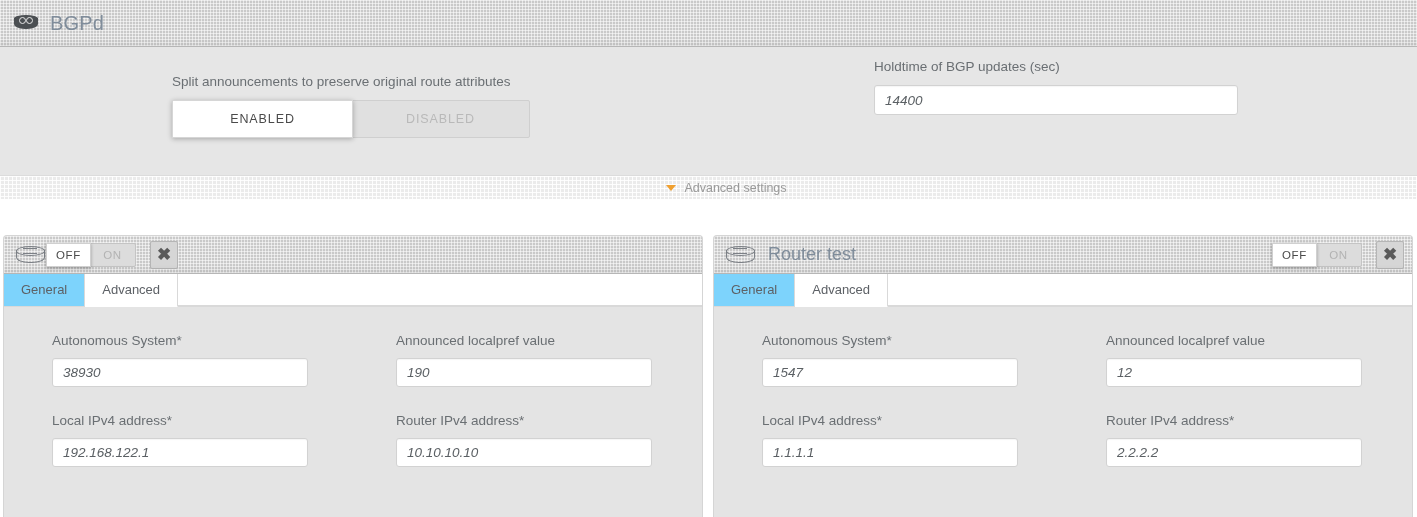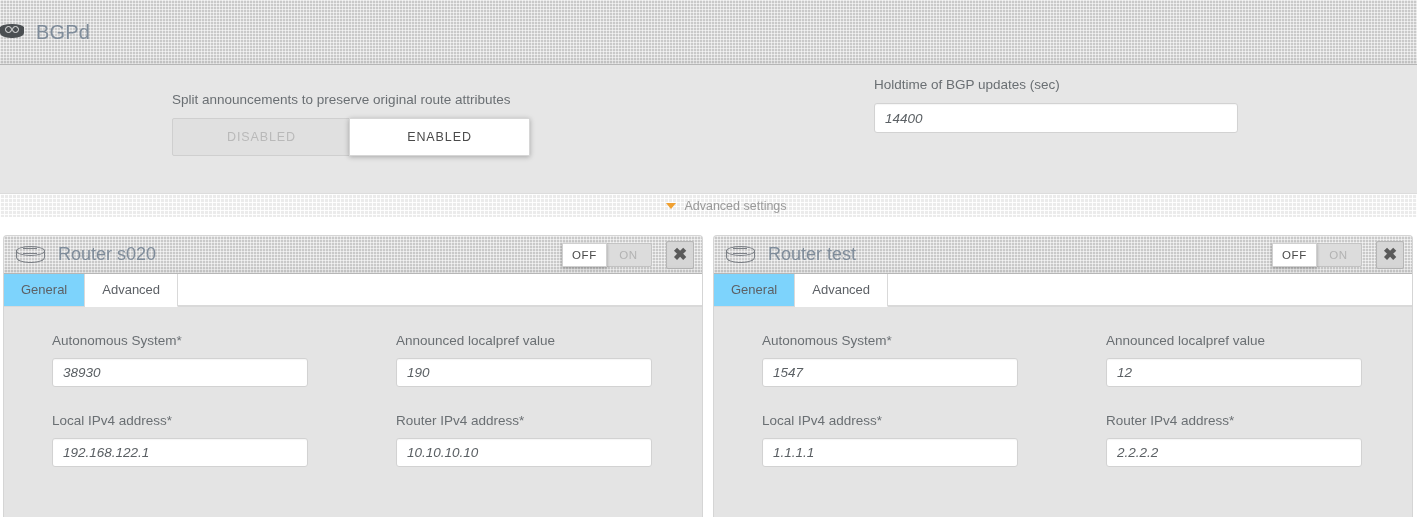--- a/index.html
+++ b/index.html
@@ -38,24 +38,25 @@
 
   
   #bgpd-section {
     position: absolute;
     left: 0; top: 0;
     width: 1417px;
     height: 220px;
     box-sizing: border-box;
   }
   #bgpd-header {
-    height: 65px;
-    box-sizing: border-box;
-    display: flex;
-    align-items: center;
+    height: 47px;
+    box-sizing: border-box;
+    display: flex;
+    align-items: center;
+    padding-left: 14px;
   }
   #bgpd-title {
     font-size: 20px;
     color: #7f8c9a;
     font-weight: normal;
     margin-left: 12px;
     letter-spacing: 0.2px;
   }
 
   
@@ -348,22 +349,22 @@
         <span class="c2"></span>
     </span>
     <span id="bgpd-title">BGPd</span>
   </div>
 
   <div id="bgpd-body">
 
     <div style="position:absolute; left:172px; top:27px;">
       <div class="field-label">Split announcements to preserve original route attributes</div>
       <div class="seg-wrap">
+        <div class="seg-btn active" style="width:181px;">ENABLED</div>
         <div class="seg-btn" style="width:177px;">DISABLED</div>
-        <div class="seg-btn active" style="width:181px;">ENABLED</div>
       </div>
     </div>
 
     <div style="position:absolute; left:874px; top:12px;">
       <div class="field-label">Holdtime of BGP updates (sec)</div>
       <input class="txtinput" style="width: 364px; height: 30px; line-height: 28px;" value="14400">
     </div>
 
     <div id="adv-bar">
       <span id="adv-caret"></span>
@@ -373,21 +374,20 @@
   </div>
 </div>
 
 <div class="panel" id="panel-left">
   <div class="panel-header tex-header">
     <span class="icon-router-outline">
       <span class="ob"></span>
         <span class="ot"></span>
         <span class="ar"></span>
     </span>
-    <span class="panel-title">Router s020</span>
     <span class="seg-small">
       <span class="s active">OFF</span>
       <span class="s">ON</span>
     </span>
     <span class="close-btn">✖</span>
   </div>
 
   <div class="tabs">
     <div class="tab">General</div>
     <div class="tab active">Advanced</div>

